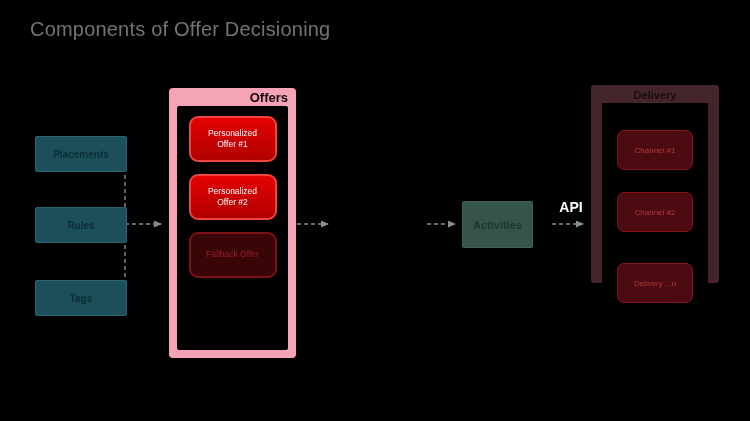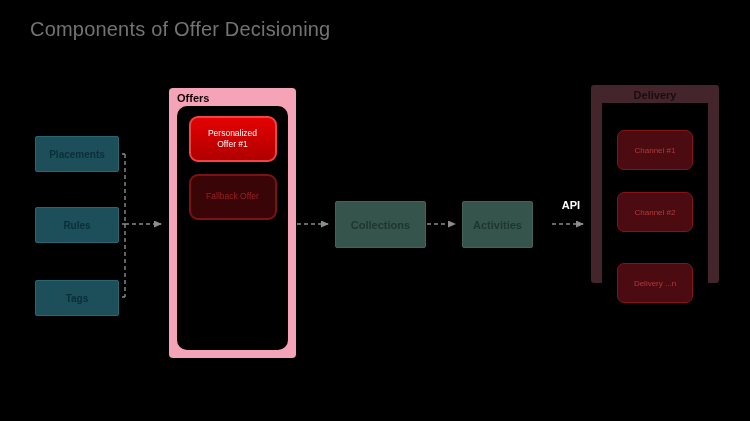--- a/index.html
+++ b/index.html
@@ -13,41 +13,41 @@
 
   .title {
     position: absolute; left: 30px; top: 18px;
     color: #737373; font-size: 20px; font-weight: 400; letter-spacing: .2px;
   }
 
   .connectors { position: absolute; left: 0; top: 0; pointer-events: none; }
 
   
   .input-box {
-    position: absolute; left: 35px; width: 84px; height: 36px;
+    position: absolute; left: 35px; width: 92px; height: 36px;
     background: #1d4f5a; border: 1px solid #2a6573; border-radius: 2px;
     display: flex; align-items: center; justify-content: center;
     color: #0b2e38; font-size: 10px; font-weight: bold;
   }
   .input-box.placements { top: 136px; }
   .input-box.rules      { top: 207px; }
   .input-box.tags       { top: 280px; }
 
   
   .offers-frame {
     position: absolute; left: 169px; top: 88px; width: 127px; height: 270px;
     background: #f5a4b8; border-radius: 4px;
     display: flex; flex-direction: column; padding: 2px 8px 8px;
   }
   .offers-label {
-    text-align: left; color: #140307; font-size: 11px; font-weight: bold;
+    text-align: right; color: #140307; font-size: 13px; font-weight: bold;
     height: 16px; line-height: 16px; flex: 0 0 16px;
   }
   .offers-inner {
-    flex: 1; background: #000; border-radius: 10px;
+    flex: 1; background: #000; border-radius: 2px;
     display: flex; flex-direction: column; align-items: center;
     padding: 10px 0; gap: 12px;
   }
   .offer-box {
     width: 88px; height: 46px;
     background: linear-gradient(#e40202, #b00000);
     border: 2px solid #f04343; border-radius: 9px;
     display: flex; align-items: center; justify-content: center;
     text-align: center; color: #fff; font-size: 8.5px; line-height: 1.35;
   }
@@ -61,21 +61,21 @@
     position: absolute; top: 201px; height: 47px;
     background: #35544b; border: 1px solid #41635a; border-radius: 2px;
     display: flex; align-items: center; justify-content: center;
     color: #1c372f; font-size: 11px; font-weight: bold;
   }
   .pipe-box.collections { left: 335px; width: 91px; }
   .pipe-box.activities  { left: 462px; width: 71px; }
 
   .api-label {
     position: absolute; left: 556px; top: 199px; width: 30px;
-    text-align: center; color: #ffffff; font-size: 11px; font-weight: bold;
+    text-align: center; color: #ffffff; font-size: 14px; font-weight: bold;
   }
 
   
   .delivery-frame {
     position: absolute; left: 591px; top: 85px; width: 128px; height: 198px;
     background: #44252c; border-radius: 3px;
     display: flex; flex-direction: column; padding: 2px 11px 11px;
   }
   .delivery-label {
     text-align: center; color: #1b0c11; font-size: 11px; font-weight: bold;
@@ -129,29 +129,29 @@
   <div class="input-box tags">
     <span>Tags</span>
   </div>
 
   <div class="offers-frame">
     <div class="offers-label">Offers</div>
     <div class="offers-inner">
       <div class="offer-box">
         <span class="lbl">Personalized Offer #1</span>
       </div>
+      <div class="offer-box">
+        <span class="lbl">Personalized Offer #2</span>
+      </div>
       <div class="offer-box fallback">
         <span class="lbl">Fallback Offer</span>
       </div>
     </div>
   </div>
 
-  <div class="pipe-box collections">
-    <span>Collections</span>
-  </div>
   <div class="pipe-box activities">
     <span>Activities</span>
   </div>
 
   <div class="api-label">API</div>
 
   <div class="delivery-frame">
     <div class="delivery-label">Delivery</div>
     <div class="delivery-inner">
       <div class="channel-box ch1">

